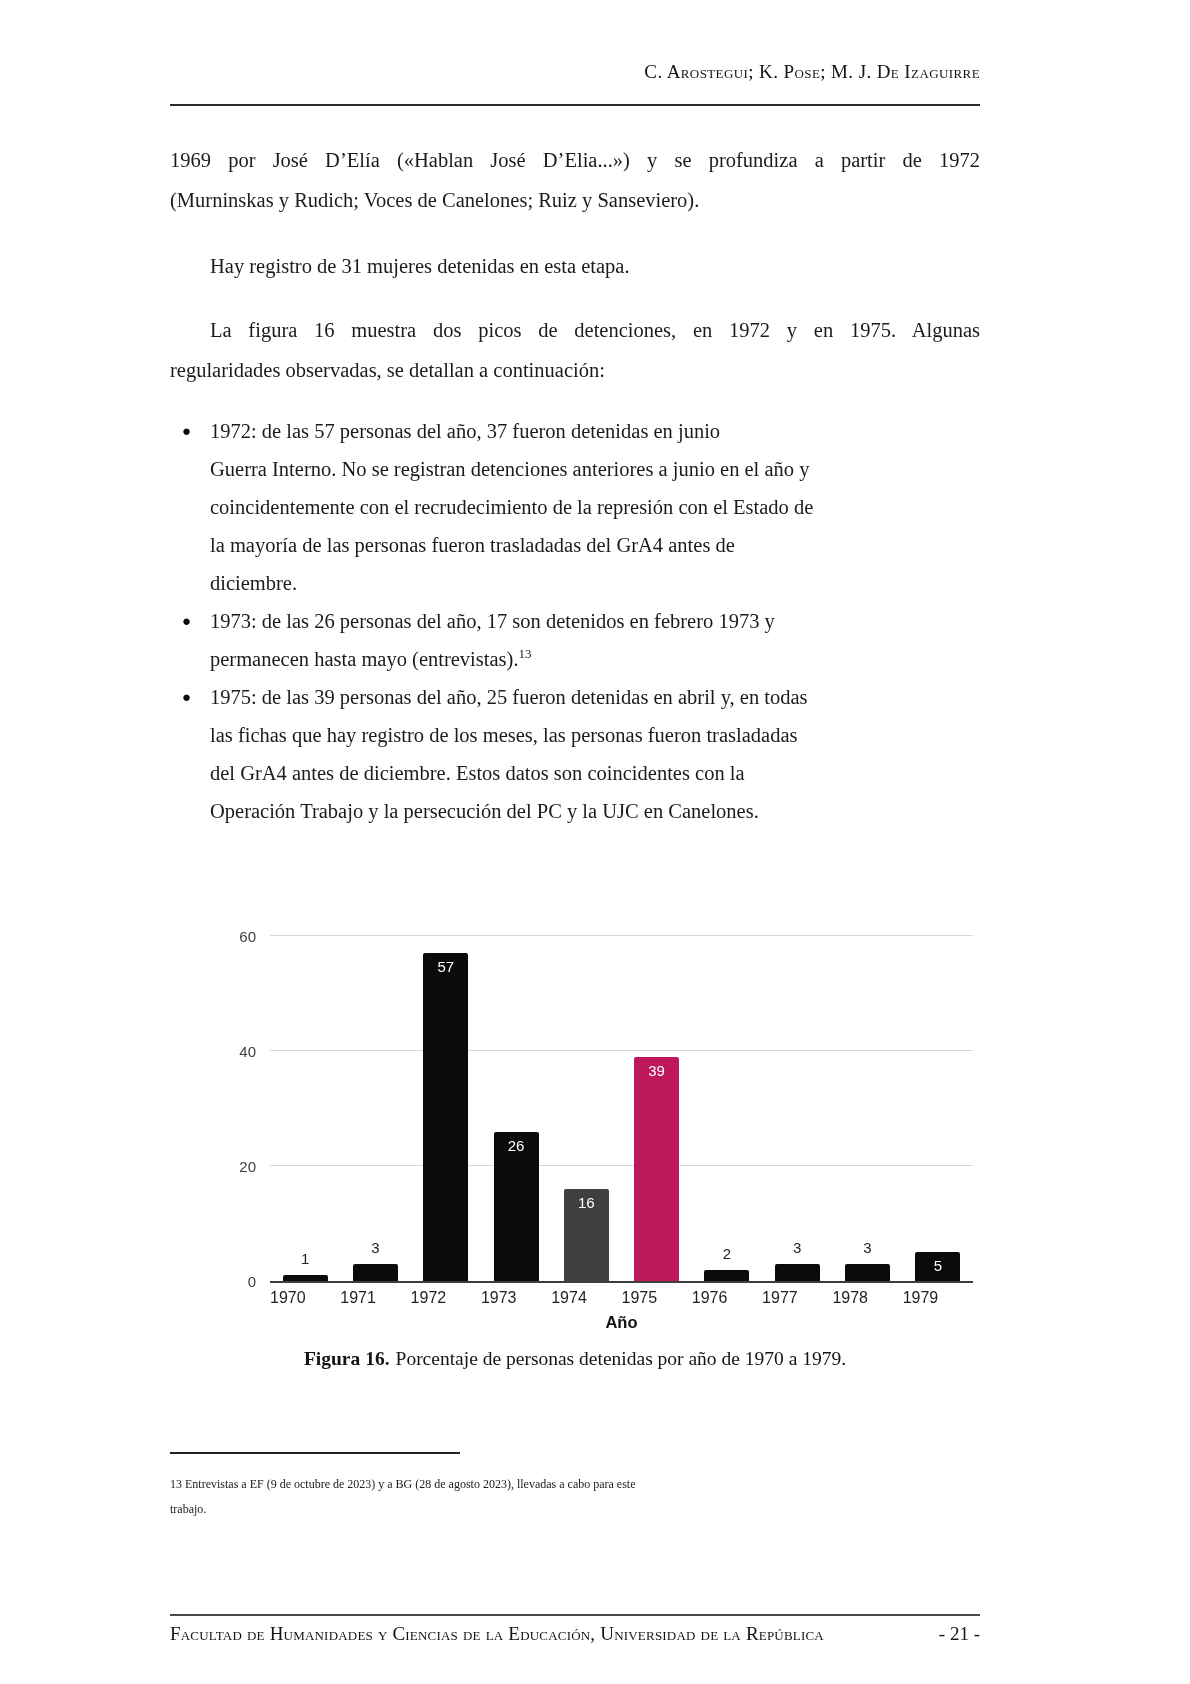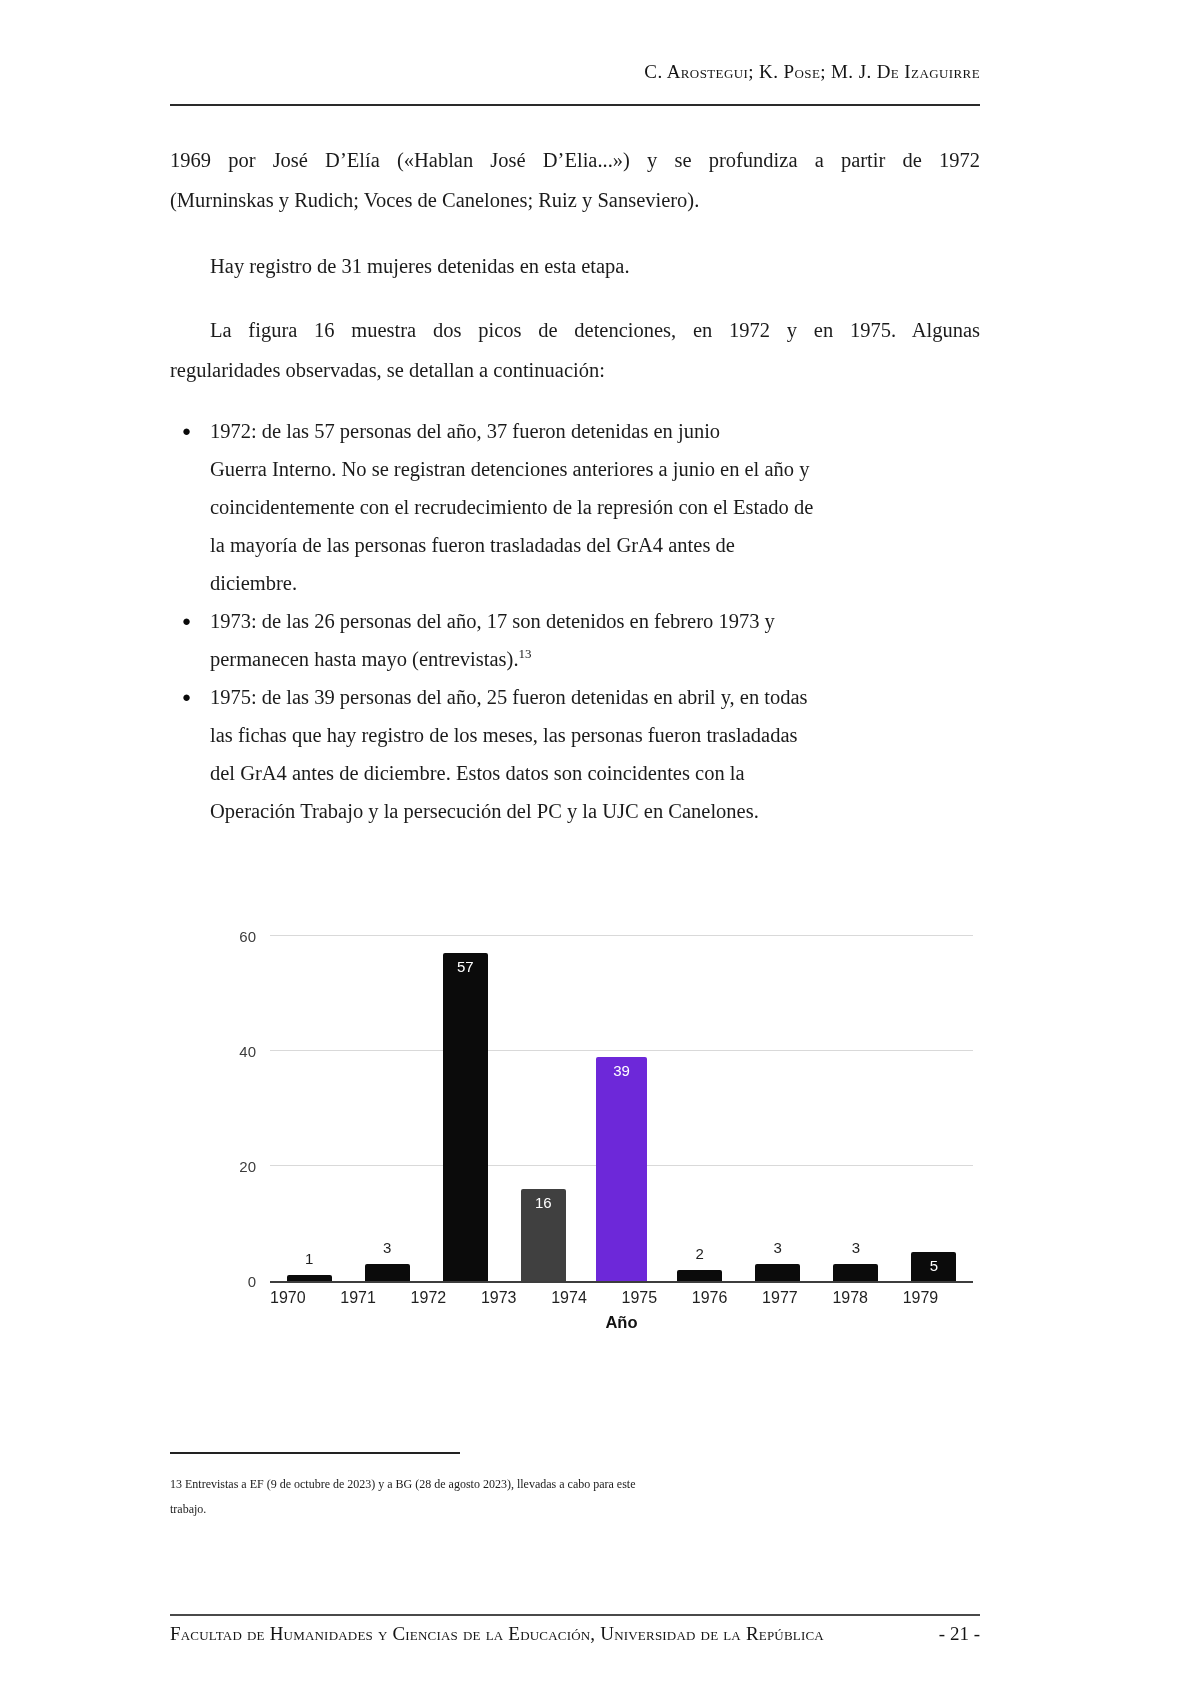--- a/index.html
+++ b/index.html
@@ -120,26 +120,31 @@
           <div class="slot">
             <div class="outlabel" style="color: rgb(31, 31, 31); bottom: 25.25px;">3</div>
             <div class="bar" style="height: 17.25px; background: rgb(11, 11, 11);"></div>
           </div>
           <div class="slot">
             <div class="bar" style="height: 327.75px; background: rgb(11, 11, 11);">
               <div class="inlabel" style="color: rgb(255, 255, 255);">57</div>
             </div>
           </div>
           <div class="slot">
+            <div class="bar" style="height: 149.5px; background: rgb(11, 11, 11);">
+              <div class="inlabel" style="color: rgb(255, 255, 255);">26</div>
+            </div>
+          </div>
+          <div class="slot">
             <div class="bar" style="height: 92px; background: #404040;">
               <div class="inlabel" style="color: rgb(255, 255, 255);">16</div>
             </div>
           </div>
           <div class="slot">
-            <div class="bar" style="height: 224.25px; background: #6d28d9; padding-left: 6px;">
+            <div class="bar" style="height: 224.25px; background: #be185d;">
               <div class="inlabel" style="color: rgb(255, 255, 255);">39</div>
             </div>
           </div>
           <div class="slot">
             <div class="outlabel" style="color: rgb(31, 31, 31); bottom: 19.5px;">2</div>
             <div class="bar" style="height: 11.5px; background: rgb(11, 11, 11);"></div>
           </div>
           <div class="slot">
             <div class="outlabel" style="color: rgb(31, 31, 31); bottom: 25.25px;">3</div>
             <div class="bar" style="height: 17.25px; background: rgb(11, 11, 11);"></div>
@@ -161,20 +166,23 @@
         <div class="xlab">1972</div>
         <div class="xlab">1973</div>
         <div class="xlab">1974</div>
         <div class="xlab">1975</div>
         <div class="xlab">1976</div>
         <div class="xlab">1977</div>
         <div class="xlab">1978</div>
         <div class="xlab">1979</div>
       </div>
     <div class="xaxis-title">Año</div>
+    <div class="figure-caption">
+      <b>Figura 16.</b><span>Porcentaje de personas detenidas por año de 1970 a 1979.</span>
+    </div>
   </div>
 
   <div class="footnote">
     <hr class="footnote-rule">
     <div class="fn-line">13 Entrevistas a EF (9 de octubre de 2023) y a BG (28 de agosto 2023), llevadas a cabo para este</div>
     <div class="fn-line">trabajo.</div>
   </div>
 
   <div class="footer">
     <hr class="footer-rule">

